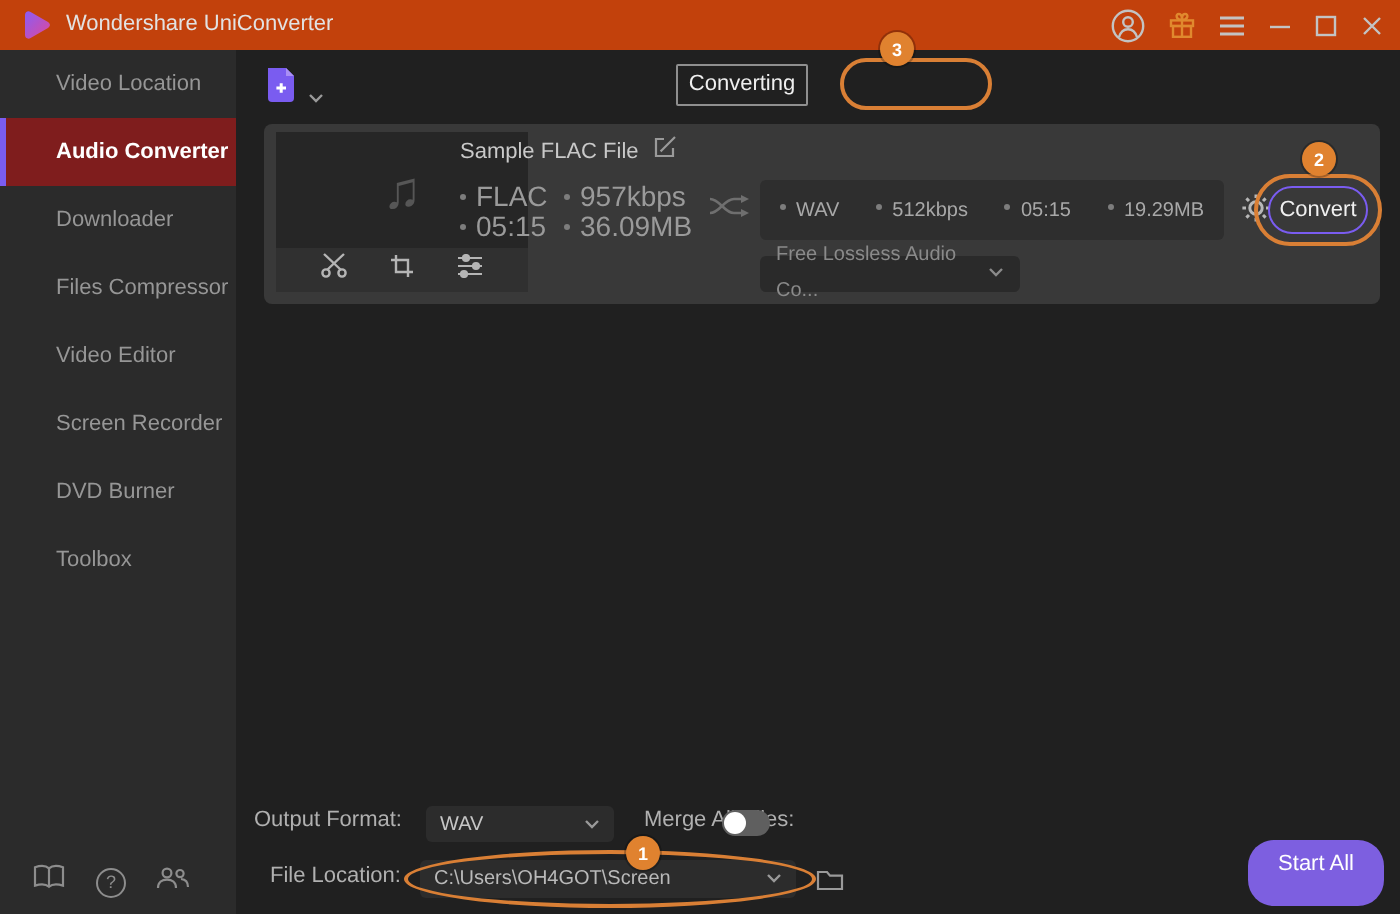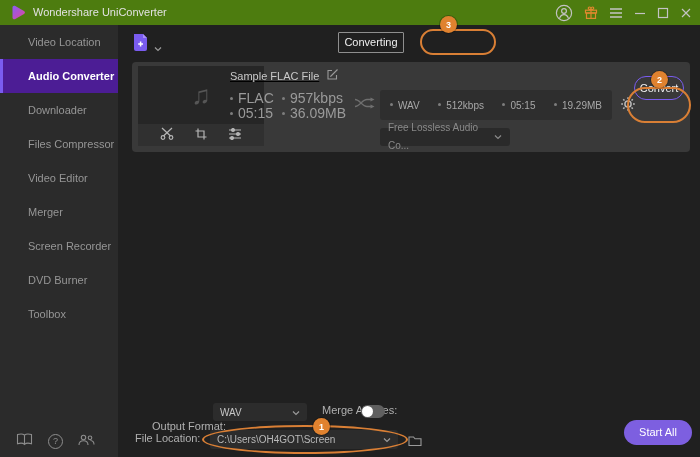--- a/index.html
+++ b/index.html
@@ -3,66 +3,66 @@
 <meta charset="utf-8">
 <style>
   * { box-sizing: border-box; margin: 0; padding: 0; }
   html,body { width:700px; height:457px; }
   body {
     position: relative; overflow: hidden;
     background:#202020; font-family:"Liberation Sans", sans-serif;
     -webkit-font-smoothing: antialiased;
   }
   
-  .titlebar { position:absolute; left:0; top:0; width:700px; height:25px; background:#4d7c0f; }
+  .titlebar { position:absolute; left:0; top:0; width:700px; height:25px; background:#c2410c; }
   .logo { position:absolute; left:10px; top:4px; }
   .app-title { position:absolute; left:33px; top:0; line-height:25px; font-size:11px; color:#e2e2e2; }
   .win-icons { position:absolute; right:8px; top:0; height:25px; display:flex; align-items:center; gap:11px; }
   .win-icons > span { display:flex; align-items:center; }
   
   .sidebar { position:absolute; left:0; top:25px; width:118px; height:432px; background:#2b2b2b; }
   .side-item { height:34px; line-height:34px; padding-left:28px; font-size:11px; color:#969696; cursor:default; }
-  .side-item.active { background:#4c1d95; color:#ffffff; font-weight:bold; border-left:3px solid #7a5cf0; padding-left:25px; }
+  .side-item.active { background:#7f1d1d; color:#ffffff; font-weight:bold; border-left:3px solid #7a5cf0; padding-left:25px; }
   .side-bottom { position:absolute; left:16px; bottom:7px; display:flex; gap:15px; align-items:center; }
   .help-circle { width:15px; height:15px; border:1.2px solid #8d8d8d; border-radius:50%; color:#8d8d8d;
     font-size:9px; display:flex; align-items:center; justify-content:center; }
   
   .main { position:absolute; left:118px; top:25px; width:582px; height:432px; background:#202020; }
   .addfile { position:absolute; left:14px; top:7px; display:flex; align-items:flex-end; gap:3px; }
   .tab { position:absolute; font-size:11px; text-align:center; border-radius:1px; }
   .tab-converting { left:220px; top:7px; width:66px; height:21px; line-height:19px; border:1px solid #8f8f8f; color:#efefef; }
   .tab-finished { left:305px; top:6px; width:72px; height:18px; line-height:22px; color:#8f8f8f;margin-top:28px; }
   
   .card { position:absolute; left:14px; top:37px; width:558px; height:90px; background:#393939; border-radius:4px; }
   .thumb { position:absolute; left:6px; top:4px; width:126px; height:58px; background:#262626;
     display:flex; align-items:center; justify-content:center; color:#565656; font-size:26px; }
   .thumb-strip { position:absolute; left:6px; top:62px; width:126px; height:22px; background:#303030;
     display:flex; align-items:center; justify-content:space-around; padding:0 12px; }
-  .card-title-row { position:absolute; left:98px; top:5px; display:flex; align-items:center; gap:7px;text-decoration:underline; }
+  .card-title-row { position:absolute; left:98px; top:5px; display:flex; align-items:center; gap:7px; }
   .card-title { font-size:11px; color:#c9c9c9; }
   .src-info { position:absolute; left:98px; top:28px; display:grid; grid-template-columns:52px auto; grid-auto-rows:15px; font-size:14px; color:#9a9a9a; }
   .dotted::before { content:""; display:inline-block; width:3px; height:3px; border-radius:50%; background:#7d7d7d; margin:0 5px 2px 0; vertical-align:middle; }
   .shuffle { position:absolute; left:222px; top:34px; }
   .target-panel { position:absolute; left:248px; top:28px; width:232px; height:30px; background:#2e2e2e; border-radius:3px;
     display:flex; align-items:center; justify-content:space-between; padding:0 10px; font-size:10px; color:#a8a8a8; }
   .gear { position:absolute; left:488px; top:34px; }
-  .convert-btn { position:absolute; left:502px; top:14px; width:50px; height:24px; border:1px solid #7a5cf0; border-radius:12px;
+  .convert-btn { position:absolute; left:502px; top:31px; width:50px; height:24px; border:1px solid #7a5cf0; border-radius:12px;
     color:#f0f0f0; font-size:11px; line-height:22px; text-align:center; background:transparent; }
   .codec-dd { position:absolute; left:248px; top:66px; width:130px; height:18px; background:#2a2a2a; border-radius:3px;
     font-size:10px; color:#8a8a8a; line-height:18px; padding:0 8px; display:flex; justify-content:flex-end; align-items:center; }
   
   .ctl-label { position:absolute; font-size:11px; color:#b0b0b0; }
   .dd { position:absolute; background:#2c2c2c; border-radius:3px; font-size:10px; color:#c6c6c6;
     display:flex; align-items:center; justify-content:space-between; padding:0 7px; }
   .of-dd { left:95px; top:378px; width:94px; height:18px; }
   .fl-dd { left:92px; top:405px; width:188px; height:19px; color:#b9b9b9; }
   .toggle { position:absolute; left:243px; top:380px; width:24px; height:13px; background:#5f5f5f; border-radius:7px; }
   .toggle .knob { position:absolute; left:1px; top:1px; width:11px; height:11px; background:#ffffff; border-radius:50%; }
   .folder { position:absolute; left:290px; top:408px; }
-  .start-all { position:absolute; left:506px; top:395px; width:68px; height:25px; background:#7d5fe0; border-radius:13px;
+  .start-all { position:absolute; left:506px; top:395px; width:68px; height:33px; background:#7d5fe0; border-radius:13px;
     color:#ffffff; font-size:11px; line-height:25px; text-align:center; }
   
   .ann-circle { position:absolute; width:17px; height:17px; border-radius:50%; background:#e0822f;
     color:#fff; font-size:9px; font-weight:bold; display:flex; align-items:center; justify-content:center;
     box-shadow:0 0 0 1px rgba(0,0,0,.25); z-index:20; }
   .ann-box { position:absolute; border:2px solid #d97f35; z-index:19; }
   .ann3 { left:420px; top:29px; width:76px; height:26px; border-radius:14px; }
   .ann2 { left:627px; top:87px; width:64px; height:36px; border-radius:18px; }
   .ann1 { left:202px; top:425px; width:206px; height:29px; border-radius:50%; }
 </style>
@@ -120,21 +120,20 @@
     </span>
   </div>
 </div>
 
 <div class="sidebar">
   <div class="side-item">Video Location</div>
   <div class="side-item active">Audio Converter</div>
   <div class="side-item">Downloader</div>
   <div class="side-item">Files Compressor</div>
   <div class="side-item">Video Editor</div>
-  <div class="side-item">Merger</div>
   <div class="side-item">Screen Recorder</div>
   <div class="side-item">DVD Burner</div>
   <div class="side-item">Toolbox</div>
   <div class="side-bottom">
     <span>
       <svg width="17" height="13" viewBox="0 0 17 13" stroke="#8d8d8d" fill="none" stroke-width="1.1">
         <path d="M8.5 2.2 C7 0.8 4 0.8 1.5 1.6 V10.8 C4 10 7 10 8.5 11.4 C10 10 13 10 15.5 10.8 V1.6 C13 0.8 10 0.8 8.5 2.2 Z"></path>
         <path d="M8.5 2.2 V11.4"></path>
       </svg>
     </span>
@@ -242,21 +241,21 @@
     <div class="codec-dd">
       <span>Free Lossless Audio Co...</span>
       <span>
         <svg width="8" height="6" viewBox="0 0 8 6">
             <polyline points="1,1.5 4,4.5 7,1.5" stroke="#8a8a8a" fill="none" stroke-width="1.2"></polyline>
           </svg>
       </span>
     </div>
   </div>
 
-  <span class="ctl-label" style="left:34px; top:379px;margin-top:16px;">Output Format:</span>
+  <span class="ctl-label" style="left:9px; top:379px;">Output Format:</span>
   <div class="dd of-dd">
     <span>WAV</span>
     <span>
       <svg width="8" height="6" viewBox="0 0 8 6">
           <polyline points="1,1.5 4,4.5 7,1.5" stroke="#9a9a9a" fill="none" stroke-width="1.2"></polyline>
         </svg>
     </span>
   </div>
   <span class="ctl-label" style="left:204px; top:379px;">Merge All Files:</span>
   <div class="toggle">

